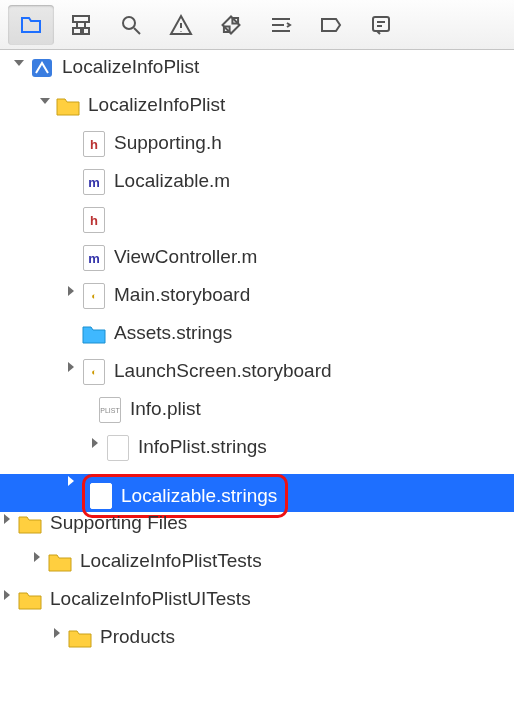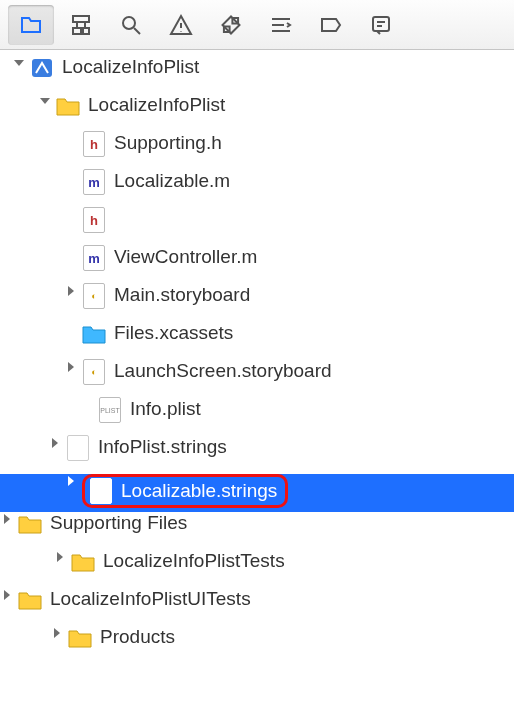--- a/index.html
+++ b/index.html
@@ -38,21 +38,21 @@
     color: #6f6f6f;
     flex-shrink:0;
   }
   .disclosure svg { width: 12px; height: 12px; }
   .icon { width: 24px; height: 24px; margin-right: 8px; flex-shrink:0; display:inline-flex; align-items:center; justify-content:center;}
   .label { }
   .row.selected { background: #1e6fff; color: #fff; }
   .row.selected .disclosure { color: #fff; }
   .highlight-box {
     border: 3px solid #e11; border-radius: 10px;
-    padding: 0 8px 0 4px; height: 34px;
+    padding: 0 8px 0 4px; height: 44px;
     display: inline-flex; align-items: center;
   }
   
   .fi { width:22px; height:26px; border:1px solid #bbb; border-radius:2px; background:#fff; display:flex; align-items:center; justify-content:center; font-size:13px; font-weight:bold; }
   .fi.h { color:#b33; }
   .fi.m { color:#33a; }
   .fi.sb { font-size:9px; color:#c90; }
   .fi.plist { font-size:7px; color:#888; font-weight:normal;}
   .fi.blank { border-color:#ccc; }
   .row.selected .fi.blank { border-color:#fff; background:#fff; }
@@ -176,41 +176,41 @@
       </span>
       <span class="label">Main.storyboard</span>
     </div>
     <div class="row" style="padding-left:64px">
       <span class="disclosure"></span>
       <span class="icon">
         <svg width="24" height="22">
           <path d="M1 4h8l2 3h12v13H1z" fill="#3fb8ff" stroke="#1a8fd0"></path>
         </svg>
       </span>
-      <span class="label">Files.xcassets</span>
+      <span class="label">Assets.strings</span>
     </div>
     <div class="row" style="padding-left:64px">
       <span class="disclosure">
         <svg viewBox="0 0 12 12">
           <path d="M3 1l6 5-6 5z" fill="currentColor" transform=""></path>
         </svg>
       </span>
       <span class="icon">
         <div class="fi sb">◐</div>
       </span>
       <span class="label">LaunchScreen.storyboard</span>
     </div>
     <div class="row" style="padding-left:80px">
       <span class="disclosure"></span>
       <span class="icon">
         <div class="fi plist">PLIST</div>
       </span>
       <span class="label">Info.plist</span>
     </div>
-    <div class="row" style="padding-left:48px">
+    <div class="row" style="padding-left:88px">
       <span class="disclosure">
         <svg viewBox="0 0 12 12">
           <path d="M3 1l6 5-6 5z" fill="currentColor" transform=""></path>
         </svg>
       </span>
       <span class="icon">
         <div class="fi blank"></div>
       </span>
       <span class="label">InfoPlist.strings</span>
     </div>
@@ -233,21 +233,21 @@
           <path d="M3 1l6 5-6 5z" fill="currentColor" transform=""></path>
         </svg>
       </span>
       <span class="icon">
         <svg width="24" height="22">
           <path d="M1 4h8l2 3h12v13H1z" fill="#ffcf3f" stroke="#caa018"></path>
         </svg>
       </span>
       <span class="label">Supporting Files</span>
     </div>
-    <div class="row" style="padding-left:53px">
+    <div class="row" style="padding-left:30px">
       <span class="disclosure">
         <svg viewBox="0 0 12 12">
           <path d="M3 1l6 5-6 5z" fill="currentColor" transform=""></path>
         </svg>
       </span>
       <span class="icon">
         <svg width="24" height="22">
           <path d="M1 4h8l2 3h12v13H1z" fill="#ffcf3f" stroke="#caa018"></path>
         </svg>
       </span>

